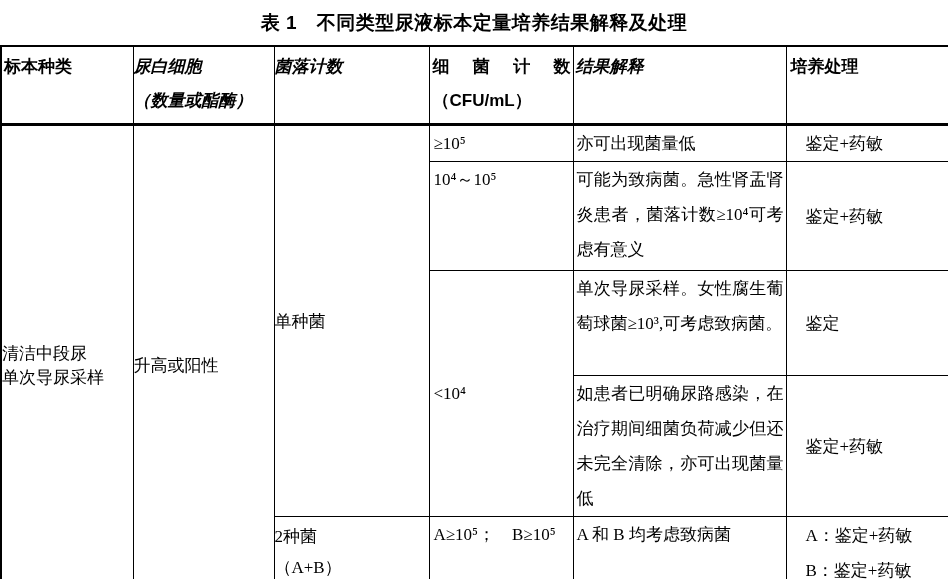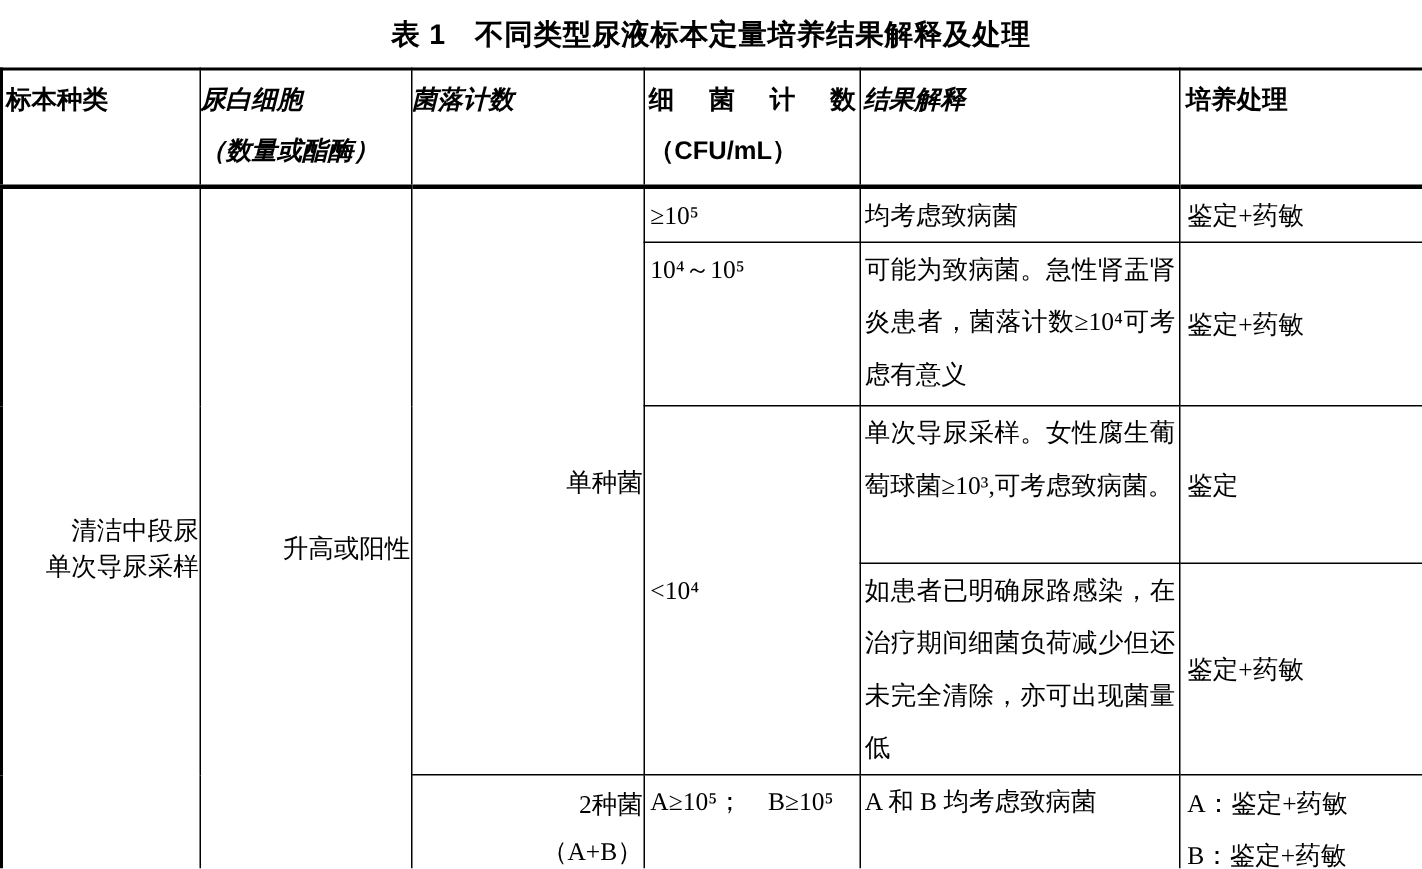--- a/index.html
+++ b/index.html
@@ -53,27 +53,27 @@
   .spread { text-align: justify; text-align-last: justify; }
   
   tr.r1 { height: 35px; }
   tr.r2 { height: 109px; }
   tr.r3 { height: 105px; }
   tr.r4 { height: 141px; }
   tr.r5 { height: 90px; }
   
   td.mid { vertical-align: middle; }
   td.top { vertical-align: top; }
-  td.center { text-align: right; margin-top: 44px; }
+  td.center { text-align: left; margin-top: 44px; }
   td.specimen { line-height: 24px; }
   td.count { padding-left: 4px; line-height: 34px; }
   td.count.top { line-height: 33px; padding-top: 1px; }
   td.interp { padding-left: 3px; padding-right: 2px; line-height: 35px; }
   td.interp.just { text-align: justify; text-justify: inter-character; }
-  td.handle { padding-left: 5px; line-height: 35px; }
+  td.handle { padding-left: 19px; line-height: 35px; }
   td.species2 { padding-top: 4px; line-height: 31px; }
   td.count.r5, td.interp.r5 { line-height: 31px; padding-top: 2px; }
   td.handle.r5 { line-height: 35px; padding-top: 1px; }
 </style>
 </head>
 <body>
 
 <div class="page">
 
   <div class="title">表 1　不同类型尿液标本定量培养结果解释及处理</div>
@@ -113,21 +113,21 @@
     </thead>
     <tbody>
       <tr class="r1">
         <td rowspan="5" class="center mid specimen">
           <div>清洁中段尿</div>
           <div>单次导尿采样</div>
         </td>
         <td rowspan="5" class="center mid">升高或阳性</td>
         <td rowspan="4" class="center mid">单种菌</td>
         <td class="count mid">≥10⁵</td>
-        <td class="interp mid">均考虑致病菌</td>
+        <td class="interp mid">亦可出现菌量低</td>
         <td class="handle mid">鉴定+药敏</td>
       </tr>
       <tr class="r2">
         <td class="count top">10⁴～10⁵</td>
         <td class="interp top just">可能为致病菌。急性肾盂肾炎患者，菌落计数≥10⁴可考虑有意义</td>
         <td class="handle mid">鉴定+药敏</td>
       </tr>
       <tr class="r3">
         <td rowspan="2" class="count mid">&lt;10⁴</td>
         <td class="interp top just">单次导尿采样。女性腐生葡萄球菌≥10³,可考虑致病菌。</td>

